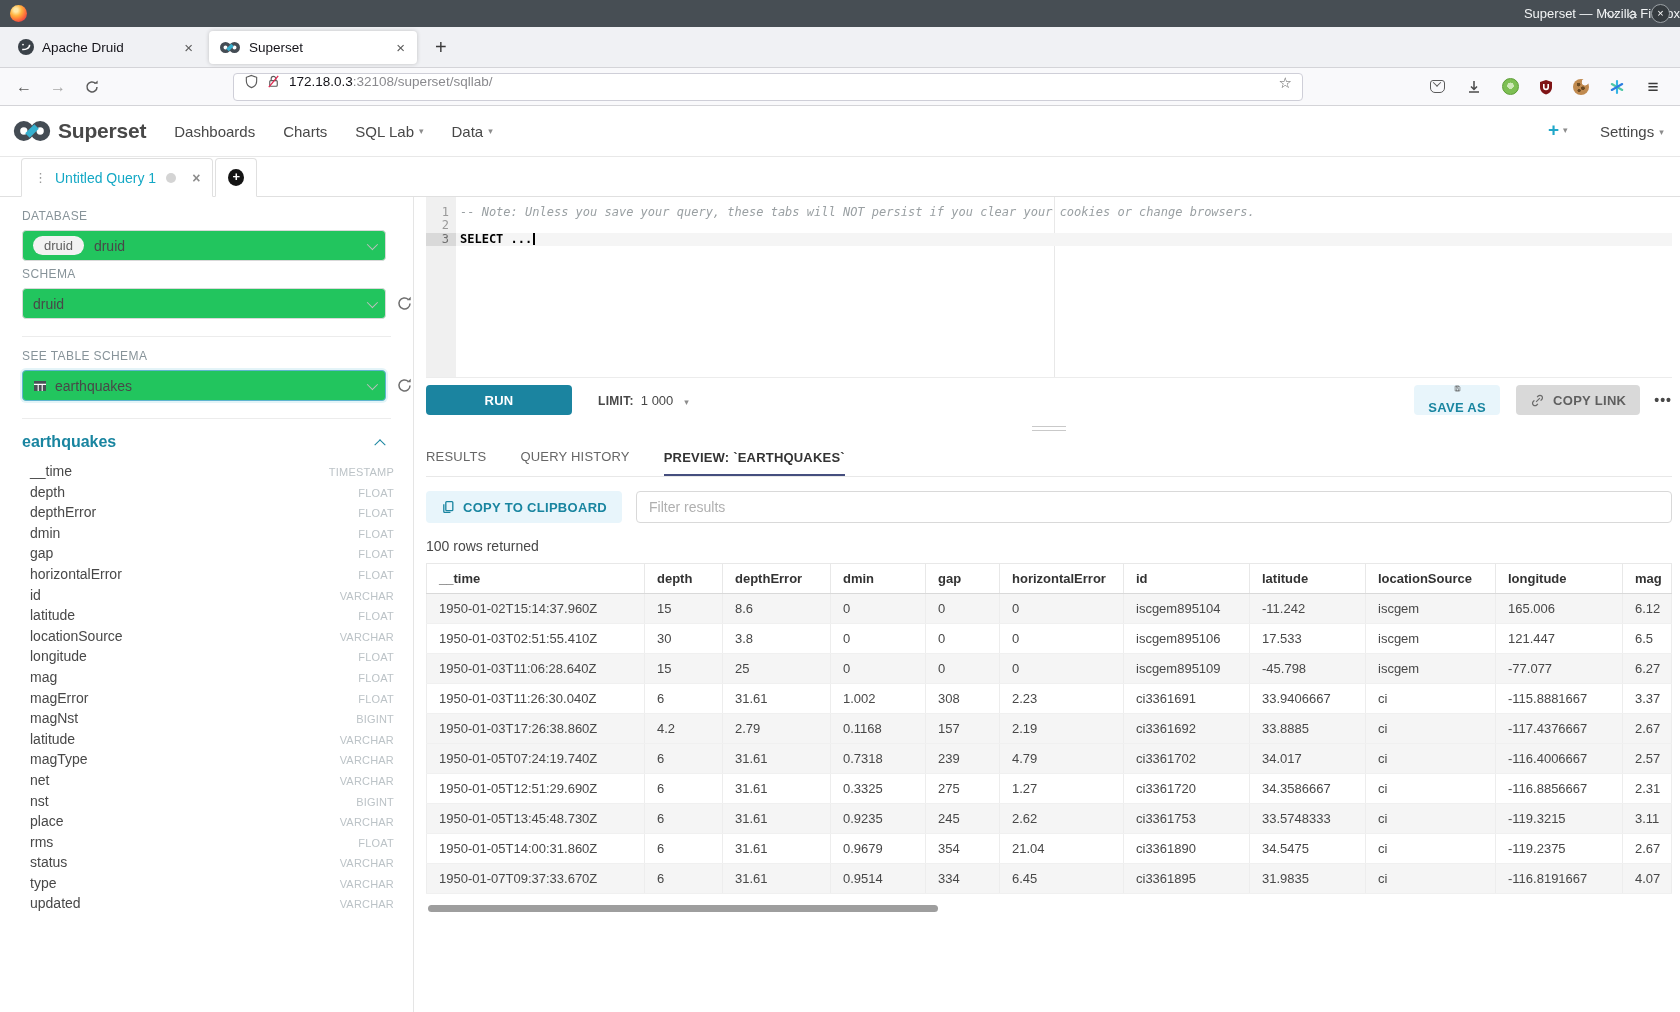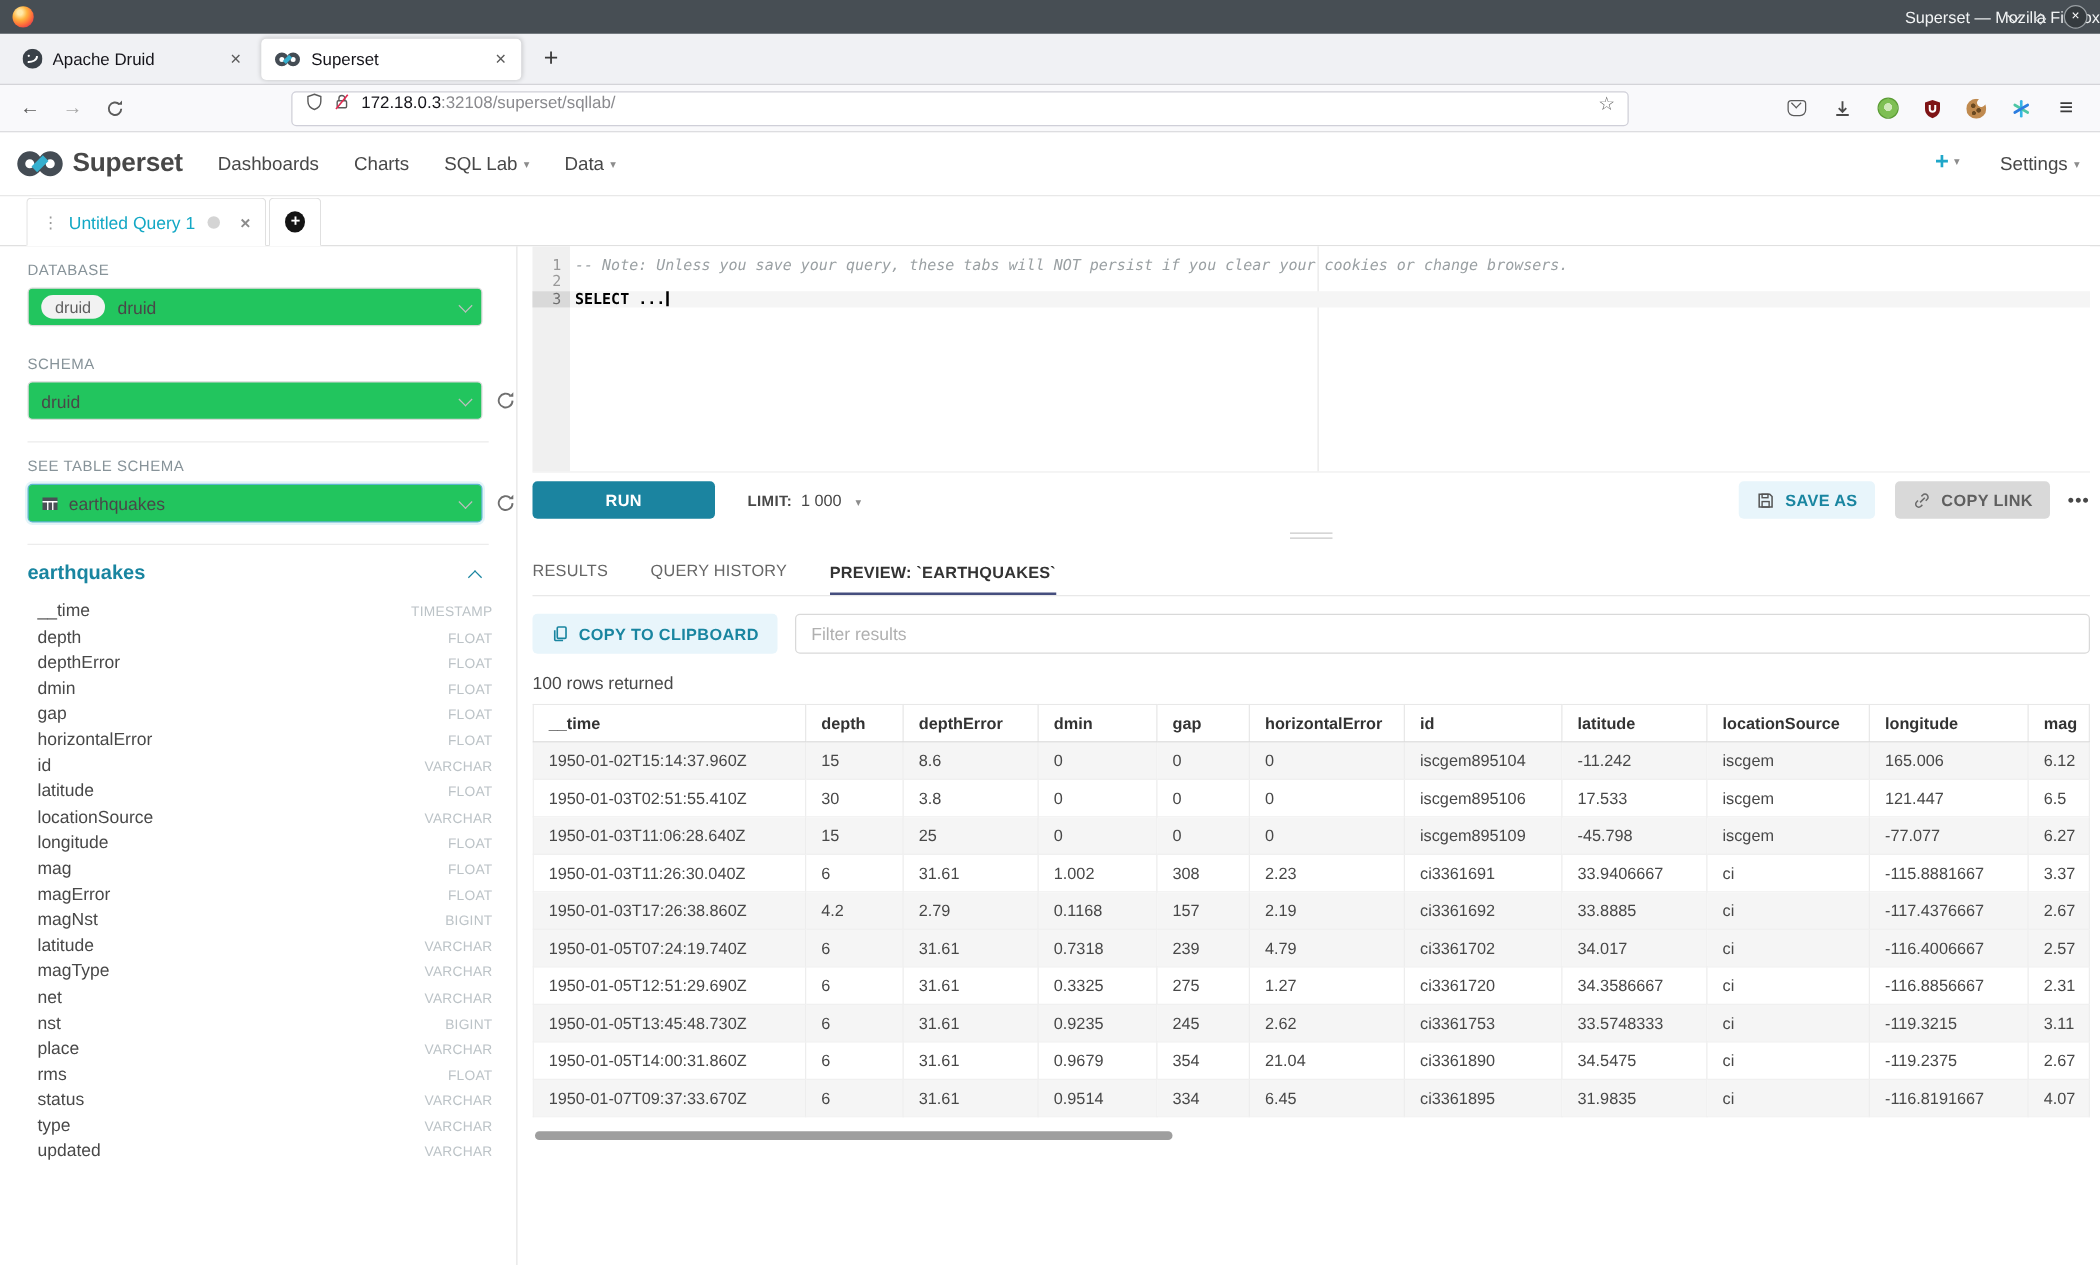--- a/index.html
+++ b/index.html
@@ -112,21 +112,21 @@
   .ed-line.sql .code { color:#000; font-weight:700; }
   .cursor { display:inline-block; width:1.5px; height:12px; background:#000; vertical-align:-2px; margin-left:1px; }
 
   .ed-toolbar { height:45px; border-top:1px solid #ececec; display:flex; align-items:center; }
   .run-btn { width:146px; height:30px; background:#1b84a0; color:#fff; border:none; border-radius:4px; font-size:13px; font-weight:700; letter-spacing:.3px; font-family:inherit; }
   .limit-group { display:flex; align-items:baseline; margin-left:26px; gap:7px; }
   .limit-label { font-size:12px; color:#484848; font-weight:600; letter-spacing:.3px; }
   .limit-val { font-size:13px; color:#484848; }
   .limit-caret { color:#8c8c8c; font-size:9px; margin-left:4px; }
   .ed-right { margin-left:auto; display:flex; align-items:center; }
-  .saveas-btn { height:30px; background:#e8f5fb; border:none; border-radius:4px; color:#1985a0; font-size:13px; font-weight:700; letter-spacing:.3px; display:flex; align-items:center; gap:8px; padding:0 14px; font-family:inherit; }
+  .saveas-btn { height:30px; background:#e8f5fb; border:none; border-radius:4px; color:#1985a0; font-size:13px; font-weight:700; letter-spacing:.3px; display:flex; align-items:center; gap:8px; padding:0 14px; font-family:inherit;flex-direction:column; }
   .copylink-btn { height:30px; background:#d9d9d9; border:none; border-radius:4px; color:#5f5f5f; font-size:13px; font-weight:700; letter-spacing:.3px; display:flex; align-items:center; gap:8px; padding:0 14px; margin-left:16px; font-family:inherit; }
   .more-dots { margin-left:14px; color:#484848; font-size:14px; font-weight:700; letter-spacing:1px; }
 
   .drag-row { height:13px; display:flex; align-items:center; justify-content:center; }
   .drag-handle { width:34px; border-top:1px solid #c9c9c9; border-bottom:1px solid #c9c9c9; height:5px; }
 
   .south-tabs { height:42px; border-bottom:1px solid #e8e8e8; display:flex; align-items:flex-end; gap:34px; }
   .stab { font-size:13px; color:#666; padding-bottom:12px; letter-spacing:.2px; }
   .stab.active { color:#333; font-weight:700; border-bottom:2.5px solid #454e7e; padding-bottom:9.5px; }
 
@@ -285,21 +285,21 @@
   <div class="main">
 
     <div class="sidebar">
       <div class="sb-label">DATABASE</div>
       <div class="sb-select">
         <span class="pill">druid</span>
         <span class="selval">druid</span>
         <span class="chev"></span>
       </div>
 
-      <div class="sb-label" style="margin-top:23px">SCHEMA</div>
+      <div class="sb-label" style="margin-top:6px">SCHEMA</div>
       <div class="sb-row">
         <div class="sb-select">
           <span class="selval">druid</span>
           <span class="chev"></span>
         </div>
         <svg class="refresh-ico" width="17" height="17" viewBox="0 0 16 16">
             <path d="M13.2 8a5.2 5.2 0 1 1-1.6-3.8" fill="none" stroke="#6f6f6f" stroke-width="1.4"></path>
             <path d="M13.8 1.6v3.4h-3.4z" fill="#6f6f6f"></path>
           </svg>
       </div>

